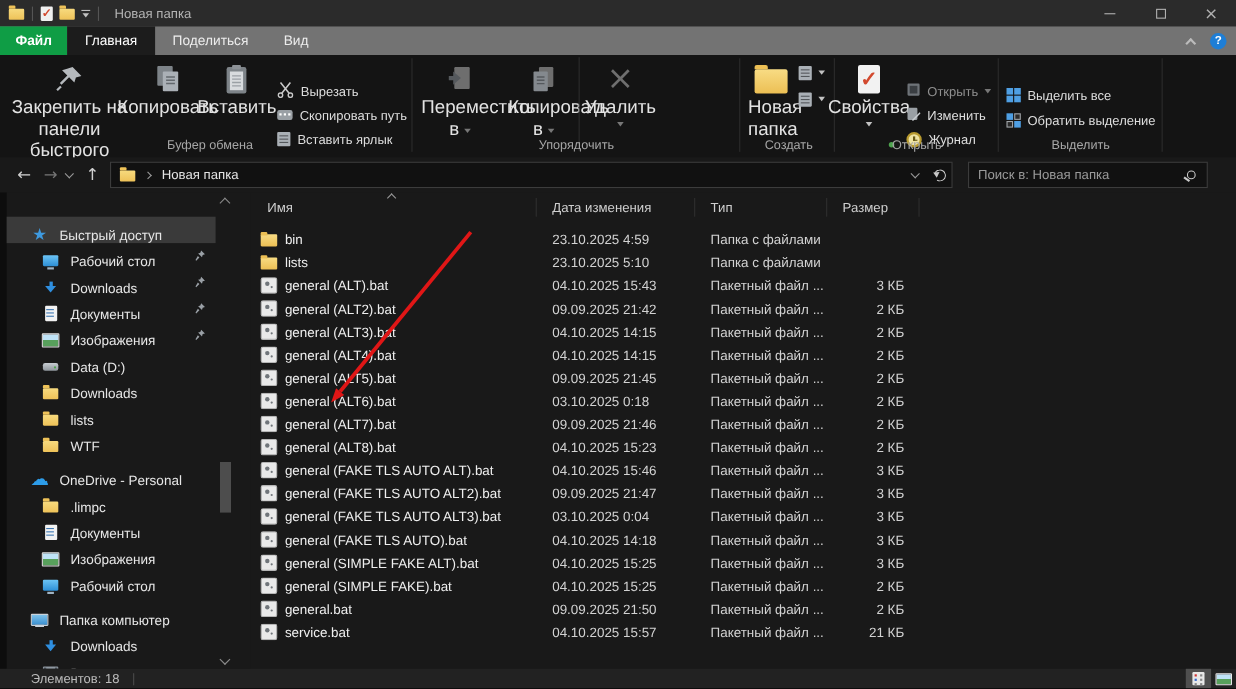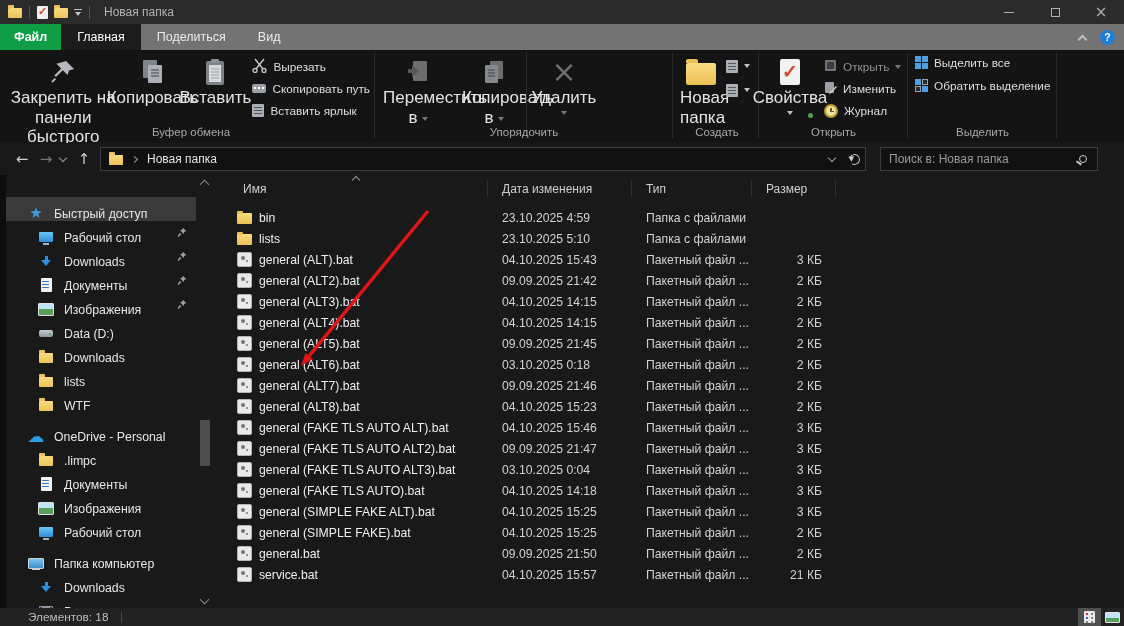--- a/index.html
+++ b/index.html
@@ -39,21 +39,21 @@
 
   
   .ribbon{position:absolute;top:50px;width:100%;height:93px;background:#141414}
   .rsep{position:absolute;top:3px;height:85px;width:1px;background:#2c2c2c}
   .rgroup{position:absolute;top:2px;height:88px;display:flex;align-items:flex-start}
   .glabel{position:absolute;bottom:2px;left:0;right:0;text-align:center;font-size:11.5px;color:#a6a6a6}
   .bb{display:inline-flex;flex-direction:column;align-items:center;padding:2px 2px;margin-top:1px}
   .bb .ric{height:33px;display:flex;align-items:center;justify-content:center}
   .bb .lbl{font-size:17px;color:#e3e3e3;line-height:1.15;text-align:center}
   .lbl .car{margin-left:4px;vertical-align:2px}
-  .scol{display:inline-flex;flex-direction:column;margin-top:4px;gap:1px}
+  .scol{display:inline-flex;flex-direction:column;margin-top:20px;gap:1px}
   .sbtn{display:flex;align-items:center;gap:6px;height:21px;font-size:11.8px;color:#dedede;padding:0 4px;white-space:nowrap}
   .dim{color:#8f8f8f}
   .car.dimc{border-top-color:#777}
   
   .folder-big{position:relative;width:30px;height:22px;background:linear-gradient(#f8dc84,#ecbf54);border-radius:2px;margin-top:4px}
   .folder-big::before{content:"";position:absolute;left:0;top:-4px;width:12px;height:4px;background:#ecbf54;border-radius:2px 2px 0 0}
   .ig{fill:#aab0b6}
   .ig2{fill:#7d8388}
   .igd{fill:#6e6e6e}
   .x-big{font-size:30px;color:#6f6f6f;line-height:1}
@@ -334,21 +334,21 @@
           <span class="hist-clock"></span>
             <span class="hist-dot"></span>
           <span>Журнал</span>
         </div>
       </div>
       <span class="glabel">Открыть</span>
     </div>
     <span class="rsep" style="left:907px"></span>
 
     <div class="rgroup" style="left:911px;width:143px">
-      <div class="scol" style="margin-top:0;gap:2px">
+      <div class="scol" style="margin-top:24px;gap:2px">
         <div class="sbtn">
           <span class="selgrid">
               <i></i>
               <i></i>
               <i></i>
               <i></i>
             </span>
           <span>Выделить все</span>
         </div>
         <div class="sbtn">

